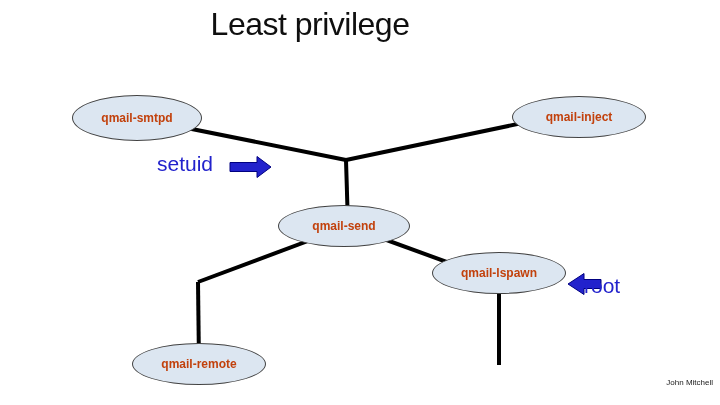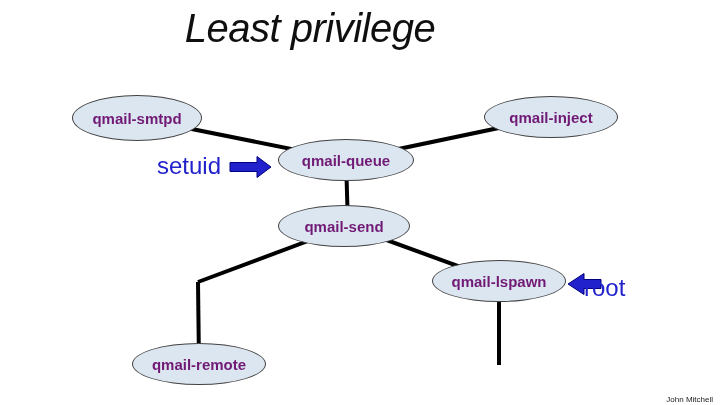--- a/index.html
+++ b/index.html
@@ -11,58 +11,57 @@
   }
   .slide {
     position: relative;
     width: 720px; height: 405px;
     background: #ffffff;
   }
   .slide-title {
     position: absolute;
     top: 6px; left: 0; width: 620px;
     text-align: center;
-    font-size: 40px;
+    font-size: 32px;
     font-weight: 500;
     letter-spacing: -0.5px;
     color: #0f0f0f;
-    font-style: italic;
   }
   svg.edge-layer {
     position: absolute;
     top: 0; left: 0;
     z-index: 1;
   }
   .node {
     position: absolute;
     z-index: 2;
     background: #dce6f1;
     border: 1px solid #424242;
     border-radius: 50%;
     display: flex;
     align-items: center;
     justify-content: center;
     box-sizing: border-box;
   }
   .node .label {
-    font-size: 15px;
+    font-size: 12px;
     font-weight: bold;
-    color: #701a75;
+    color: #c2410c;
     white-space: nowrap;
   }
   .annotation {
     position: absolute;
     z-index: 3;
-    font-size: 24px;
+    font-size: 21px;
     color: #2222cc;
     white-space: nowrap;
   }
   .footer {
     position: absolute;
-    right: 7px; bottom: 1px;
+    right: 7px; bottom: 18px;
     font-size: 8px;
     color: #1a1a1a;
     z-index: 3;
   }
 </style>
 </head>
 <body>
 
 <div class="slide">
 
@@ -75,30 +74,27 @@
     <line x1="346" y1="160" x2="348" y2="226" stroke="#000000" stroke-width="4"></line>
     <line x1="348" y1="226" x2="198" y2="282" stroke="#000000" stroke-width="4"></line>
     <line x1="348" y1="226" x2="499" y2="281" stroke="#000000" stroke-width="4"></line>
     <line x1="198" y1="282" x2="199" y2="364" stroke="#000000" stroke-width="4"></line>
     <line x1="499" y1="281" x2="499" y2="365" stroke="#000000" stroke-width="4"></line>
   </svg>
 
   <div class="node" style="left:72px;  top:95px;  width:130px; height:46px;">
     <span class="label">qmail-smtpd</span>
   </div>
-  <div class="node" style="left:484px; top:96px;  width:134px; height:42px;">
+  <div class="node" style="left:512px; top:96px;  width:134px; height:42px;">
     <span class="label">qmail-inject</span>
-  </div>
-  <div class="node" style="left:278px; top:139px; width:136px; height:42px;">
-    <span class="label">qmail-queue</span>
   </div>
   <div class="node" style="left:278px; top:205px; width:132px; height:42px;">
     <span class="label">qmail-send</span>
   </div>
-  <div class="node" style="left:432px; top:260px; width:134px; height:42px;">
+  <div class="node" style="left:432px; top:252px; width:134px; height:42px;">
     <span class="label">qmail-lspawn</span>
   </div>
   <div class="node" style="left:132px; top:343px; width:134px; height:42px;">
     <span class="label">qmail-remote</span>
   </div>
 
   <div class="annotation" style="left:157px; top:152px;">setuid</div>
   <svg class="edge-layer" width="720" height="405" viewBox="0 0 720 405" style="z-index:3;">
     <polygon points="230,162.5 257,162.5 257,156.5 271,167 257,177.5 257,171.5 230,171.5" fill="#2222cc" stroke="#000080" stroke-width="1"></polygon>
     <polygon points="601,279.5 584,279.5 584,273.5 568,284 584,294.5 584,288.5 601,288.5" fill="#2222cc" stroke="#000080" stroke-width="1"></polygon>

